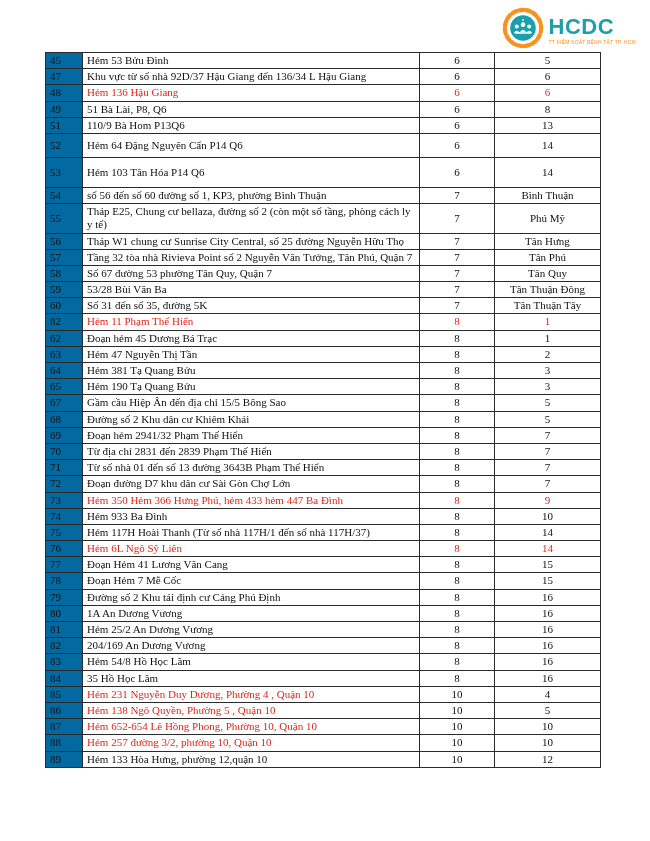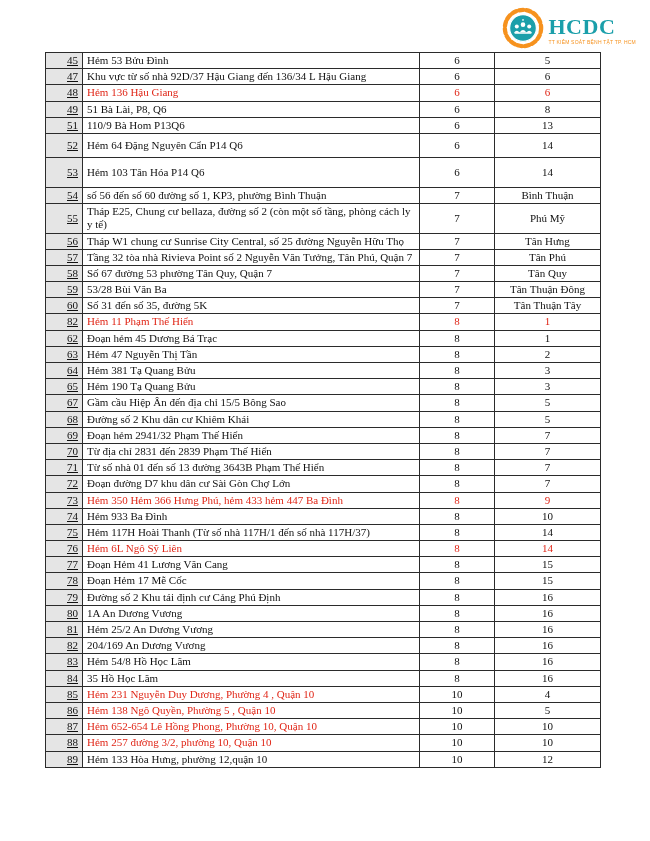--- a/index.html
+++ b/index.html
@@ -18,21 +18,21 @@
     position: absolute;
     top: 7px;
     right: 14px;
     display: flex;
     align-items: center;
     gap: 5px;
   }
   .logo-icon { width: 42px; height: 42px; }
   .logo-textblock { display: flex; flex-direction: column; line-height: 1; }
   .logo-title {
-    font-family: Liberation Serif, serif;
+    font-family: Liberation Sans, sans-serif;
     font-weight: bold;
     font-size: 22px;
     color: #1b9faa;
     letter-spacing: 0.5px;
   }
   .logo-tagline {
     font-family: "Liberation Sans", sans-serif;
     font-size: 5px;
     color: #f6921e;
     margin-top: 2px;
@@ -57,23 +57,22 @@
     border: 1.5px solid #2b2b2b;
     padding: 1px 4px;
     vertical-align: middle;
     overflow: hidden;
   }
   col.c-no   { width: 37px; }
   col.c-addr { width: 337px; }
   col.c-dist { width: 75px; }
   col.c-ward { width: 106px; }
   td.no {
-    text-align: right;
-    background: #e5e5e5;
-    text-decoration: underline;
+    text-align: left;
+    background: #0369a1;
   }
   td.addr { text-align: left; }
   td.dist, td.ward { text-align: center; }
   tr { height: 16px; }
   tr.tall   td { height: 21px; }
   tr.taller td { height: 27px; }
   tr.red-all td.addr, tr.red-all td.dist, tr.red-all td.ward,
   tr.red-addr td.addr { color: #e02617; }
 </style>
 </head>
@@ -288,21 +287,21 @@
     <td class="ward">14</td>
   </tr>
         <tr>
     <td class="no">77</td>
     <td class="addr">Đoạn Hẻm 41 Lương Văn Cang</td>
     <td class="dist">8</td>
     <td class="ward">15</td>
   </tr>
         <tr>
     <td class="no">78</td>
-    <td class="addr">Đoạn Hẻm 17 Mễ Cốc</td>
+    <td class="addr">Đoạn Hẻm 7 Mễ Cốc</td>
     <td class="dist">8</td>
     <td class="ward">15</td>
   </tr>
         <tr>
     <td class="no">79</td>
     <td class="addr">Đường số 2 Khu tái định cư Cảng Phú Định</td>
     <td class="dist">8</td>
     <td class="ward">16</td>
   </tr>
         <tr>

